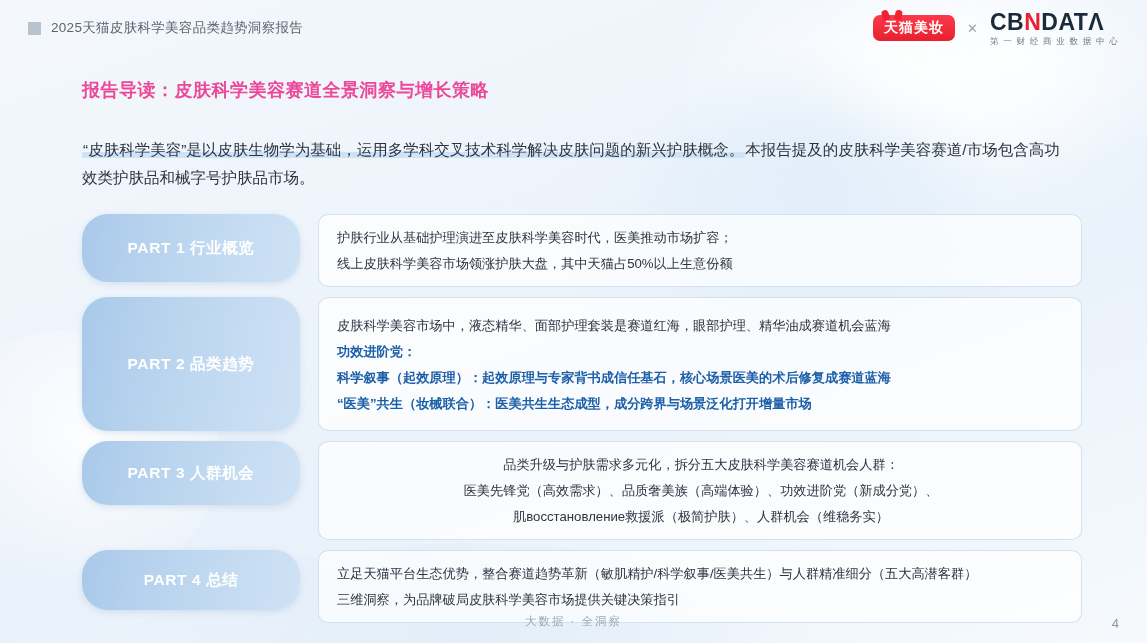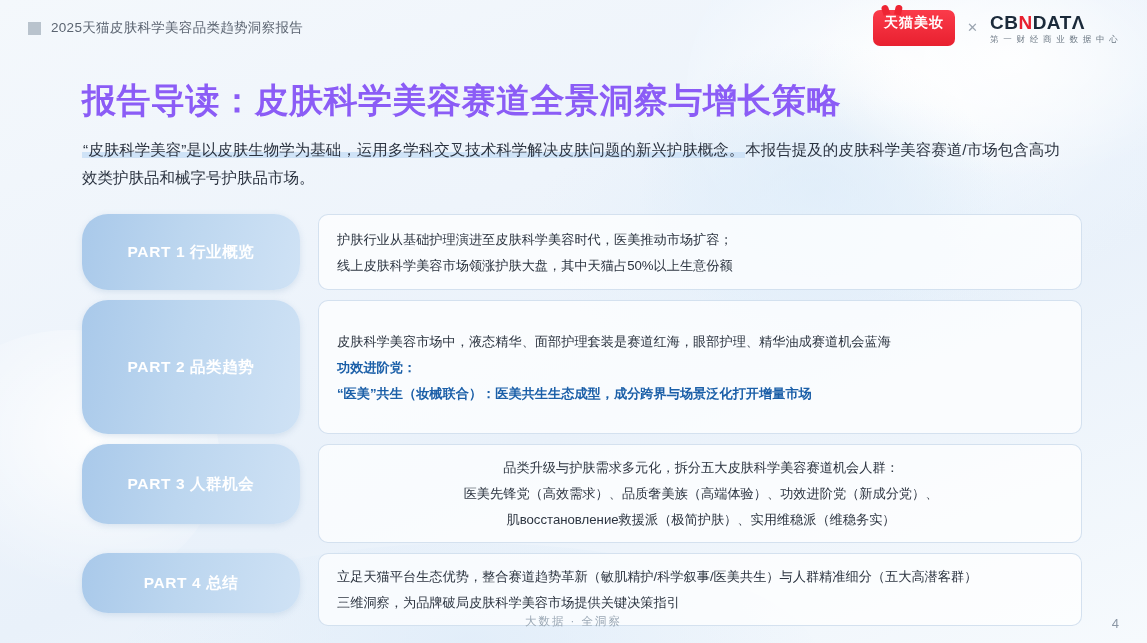--- a/index.html
+++ b/index.html
@@ -59,46 +59,46 @@
   }
   .hdr-title {
     font-size: 13.5px; color: #5b6471; letter-spacing: .3px;
   }
   .hdr-right {
     margin-left: auto; display: flex; align-items: center; gap: 12px;
   }
   .tmall-logo {
     background: linear-gradient(180deg, #fb3b4a 0%, #e8202f 100%);
     color: #fff; font-size: 14px; font-weight: bold;
-    padding: 5px 11px 16px 11px; border-radius: 7px;
+    padding: 5px 11px 5px 11px; border-radius: 7px;
     letter-spacing: 1px; position: relative;
     line-height: 1.1;
   }
   .tmall-logo:before, .tmall-logo:after {
     content: ""; position: absolute; top: -5px;
     width: 7px; height: 10px; background: #ee2433;
     border-radius: 4px 4px 0 0;
   }
   .tmall-logo:before { left: 9px; transform: rotate(-18deg); }
   .tmall-logo:after { left: 22px; transform: rotate(12deg); }
   .logo-x { color: #9aa4b0; font-size: 13px; }
   .cbn { line-height: 1.05; }
   .cbn-main {
-    font-size: 19px; font-weight: bold; color: #1b2a3a; letter-spacing: .5px;
+    font-size: 23px; font-weight: bold; color: #1b2a3a; letter-spacing: .5px;
   }
   .cbn-main .x { color: #e8202f; }
   .cbn-sub {
     font-size: 8.5px; color: #6b7783; letter-spacing: 1.2px; margin-top: 2px;
   }
 
   
   .content { position: absolute; left: 0; top: 0; width: 100%; height: 100%; }
   .page-title {
     position: absolute; left: 82px; top: 78px;
-    font-size: 34px; font-weight: bold; color: #8b5cf6; letter-spacing: .5px;
+    font-size: 18px; font-weight: bold; color: #ec4899; letter-spacing: .5px;
   }
   .lede {
     position: absolute; left: 82px; top: 136px; width: 990px;
     font-size: 15.5px; line-height: 28px; color: #2b3340;
   }
   .lede .hl {
     background: linear-gradient(transparent 62%, #cfe3f7 62%);
     padding: 0 1px;
   }
 
@@ -127,23 +127,23 @@
     gap: 5px;
   }
   .card p {
     font-size: 13.2px; line-height: 21px; color: #2c3440;
   }
   .card p.blue { color: #1b5fa8; font-weight: bold; }
   .row-1 .card { min-height: 66px; }
   .row-2 .card { min-height: 118px; }
   .row-3 .card { min-height: 84px; align-items: center; }
   .row-4 .card { min-height: 60px; }
-  .row-1 .pill { height: 76px; }
+  .row-1 .pill { height: 68px; }
   .row-2 .pill { height: 134px; }
-  .row-3 .pill { height: 80px; }
+  .row-3 .pill { height: 64px; }
   .row-4 .pill { height: 60px; }
 
   
   .footer-center {
     position: absolute; left: 0; bottom: 14px; width: 100%;
     text-align: center; font-size: 11.5px; color: #9aa7b4; letter-spacing: 2px;
   }
   .page-num {
     position: absolute; right: 28px; bottom: 12px;
     font-size: 13px; color: #8b97a5;
@@ -187,30 +187,31 @@
         <p>护肤行业从基础护理演进至皮肤科学美容时代，医美推动市场扩容；</p>
         <p>线上皮肤科学美容市场领涨护肤大盘，其中天猫占50%以上生意份额</p>
       </div>
     </div>
 
     <div class="row row-2">
       <div class="pill">PART 2 品类趋势</div>
       <div class="card">
         <p>皮肤科学美容市场中，液态精华、面部护理套装是赛道红海，眼部护理、精华油成赛道机会蓝海</p>
         <p class="blue">功效进阶党：</p>
+        <p class="blue">科学叙事（起效原理）：起效原理与专家背书成信任基石，核心场景医美的术后修复成赛道蓝海</p>
         <p class="blue">“医美”共生（妆械联合）：医美共生生态成型，成分跨界与场景泛化打开增量市场</p>
       </div>
     </div>
 
     <div class="row row-3">
       <div class="pill">PART 3 人群机会</div>
       <div class="card">
         <p>品类升级与护肤需求多元化，拆分五大皮肤科学美容赛道机会人群：</p>
         <p>医美先锋党（高效需求）、品质奢美族（高端体验）、功效进阶党（新成分党）、</p>
-        <p>肌восстановление救援派（极简护肤）、实用维稳派（维稳务实）</p>
+        <p>肌восстановление救援派（极简护肤）、人群机会（维稳务实）</p>
       </div>
     </div>
 
     <div class="row row-4">
       <div class="pill">PART 4 总结</div>
       <div class="card">
         <p>立足天猫平台生态优势，整合赛道趋势革新（敏肌精护/科学叙事/医美共生）与人群精准细分（五大高潜客群）</p>
         <p>三维洞察，为品牌破局皮肤科学美容市场提供关键决策指引</p>
       </div>
     </div>

